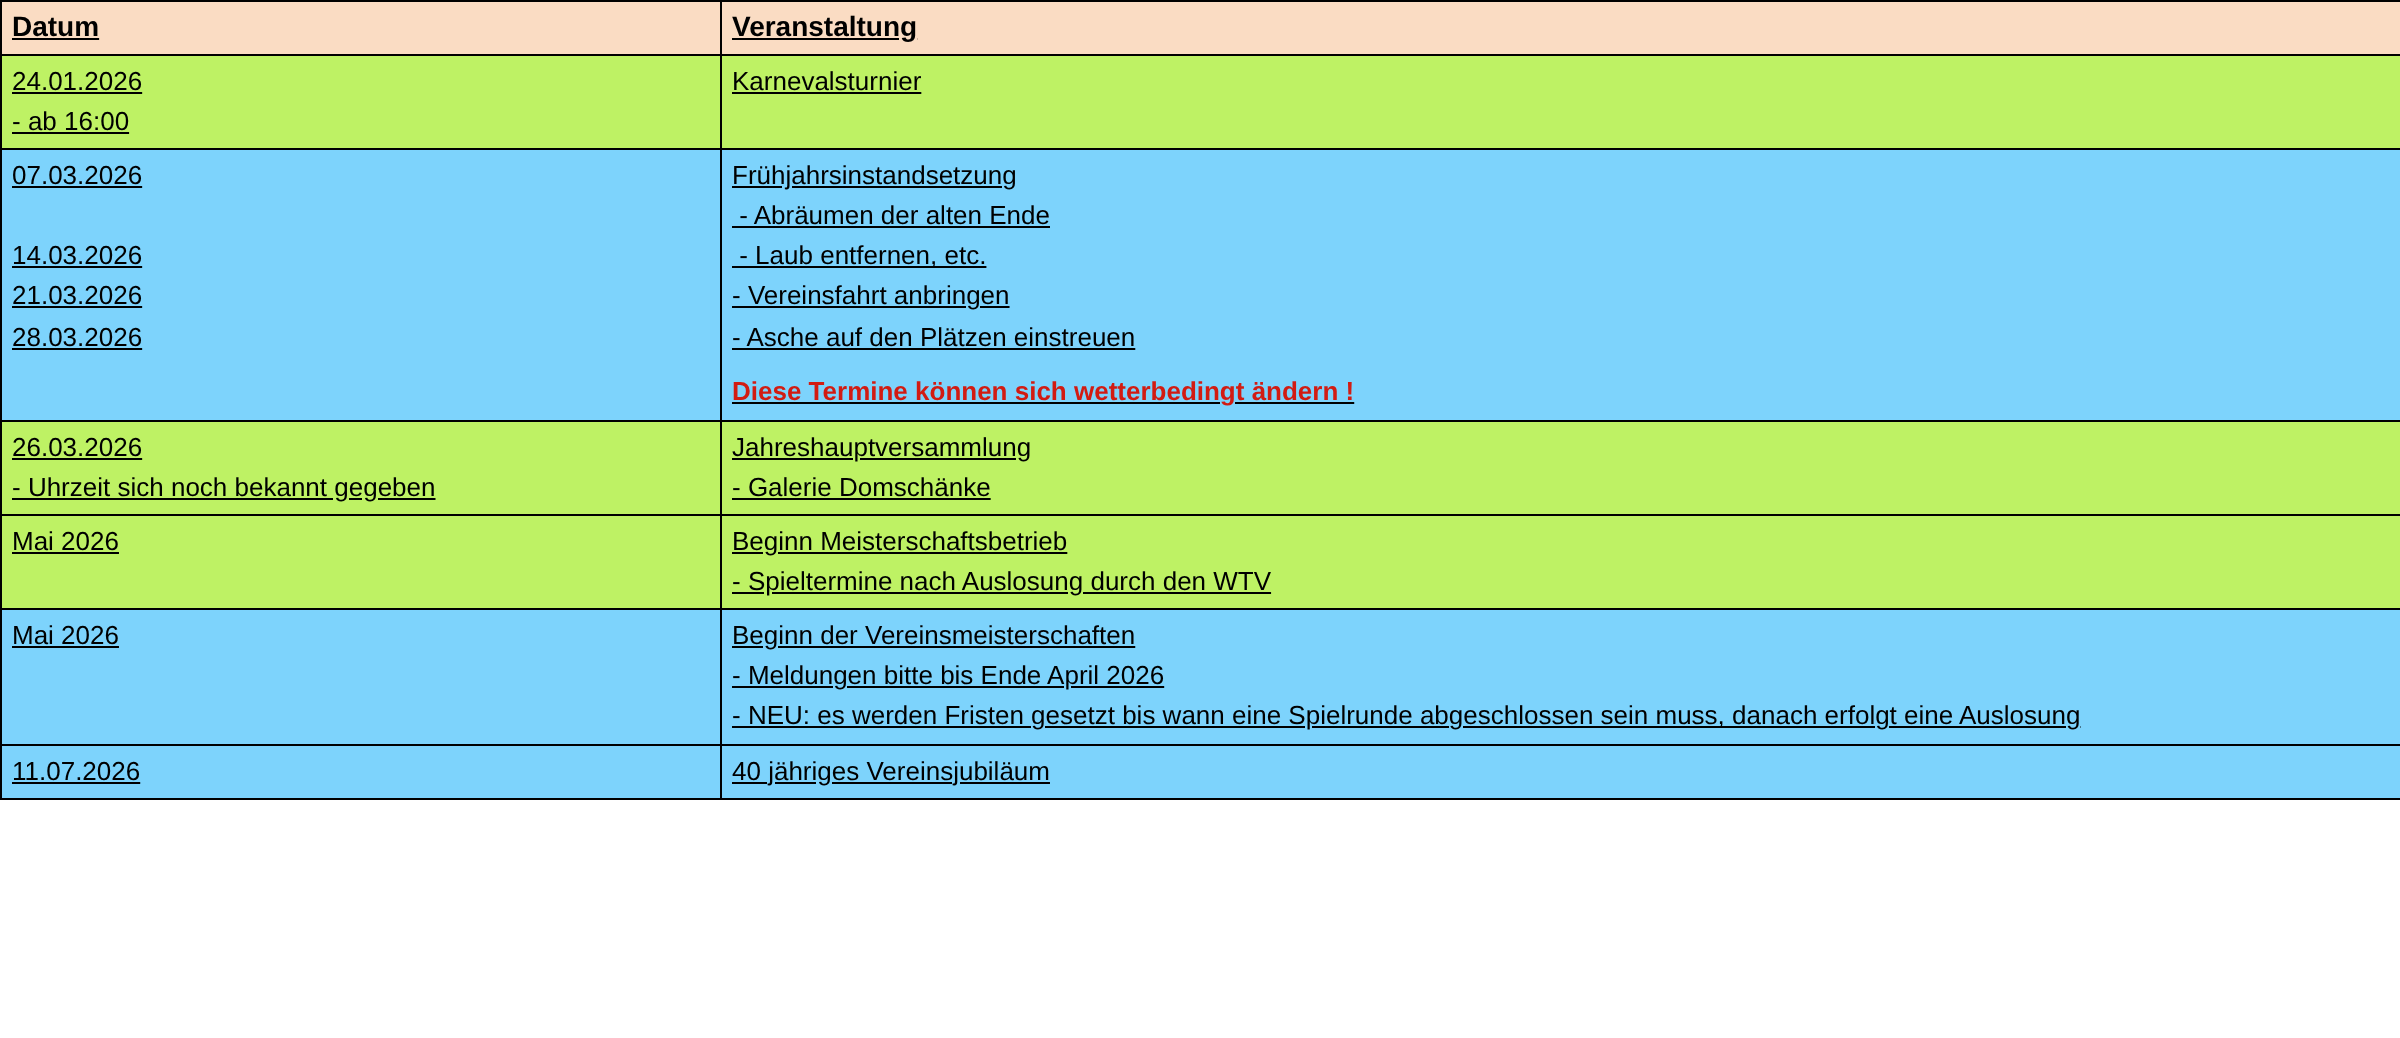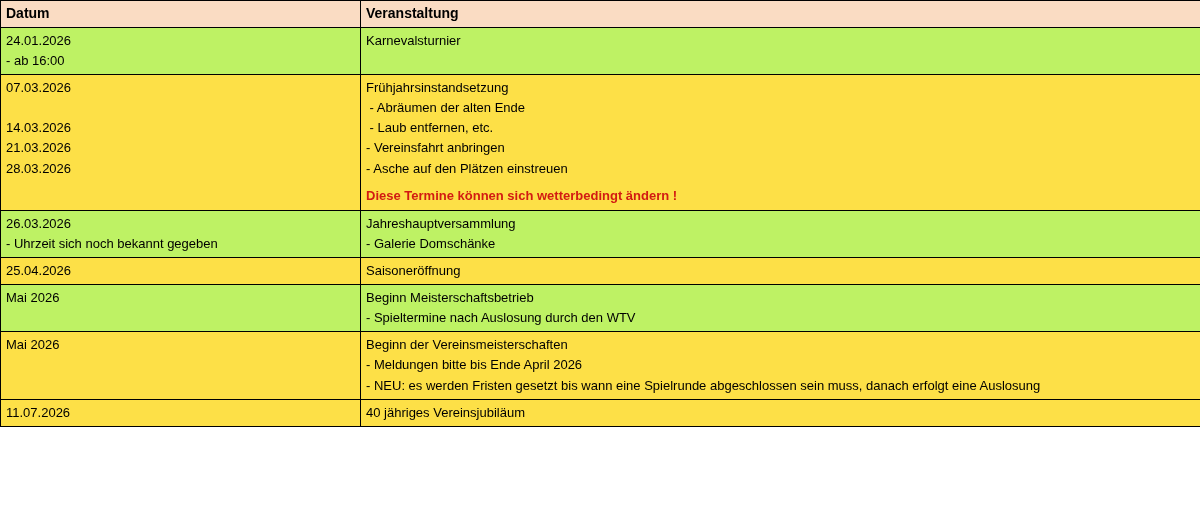--- a/index.html
+++ b/index.html
@@ -11,20 +11,21 @@
     font-family: "Liberation Sans", sans-serif;
     font-size: 13px;
     color: #000000;
   }
   .page {
     width: 1200px;
     height: 462px;
     position: relative;
     overflow: hidden;
     box-sizing: border-box;
+    text-decoration: underline;
   }
   table.schedule {
     border-collapse: collapse;
     width: 1200px;
     table-layout: fixed;
   }
   table.schedule col.c-date { width: 360px; }
   table.schedule col.c-event { width: 840px; }
 
   table.schedule th,
@@ -40,21 +41,21 @@
     font-weight: bold;
     font-size: 14px;
     padding-top: 2px;
     padding-bottom: 2px;
     text-align: left;
   }
   tr.shaded td {
     background: #bef264;
   }
   tr.plain td {
-    background: #fde047;
+    background: #7dd3fc;
   }
   .line {
     display: block;
     white-space: pre;
   }
   .line.blank {
     height: 1.55em;
   }
   .warn {
     display: block;
@@ -110,28 +111,20 @@
         <tr class="shaded">
           <td>
             <span class="line">26.03.2026</span>
             <span class="line">- Uhrzeit sich noch bekannt gegeben</span>
           </td>
           <td>
             <span class="line">Jahreshauptversammlung</span>
             <span class="line">- Galerie Domschänke</span>
           </td>
         </tr>
-        <tr class="plain">
-          <td>
-            <span class="line">25.04.2026</span>
-          </td>
-          <td>
-            <span class="line">Saisoneröffnung</span>
-          </td>
-        </tr>
         <tr class="shaded">
           <td>
             <span class="line">Mai 2026</span>
           </td>
           <td>
             <span class="line">Beginn Meisterschaftsbetrieb</span>
             <span class="line">- Spieltermine nach Auslosung durch den WTV</span>
           </td>
         </tr>
         <tr class="plain">

